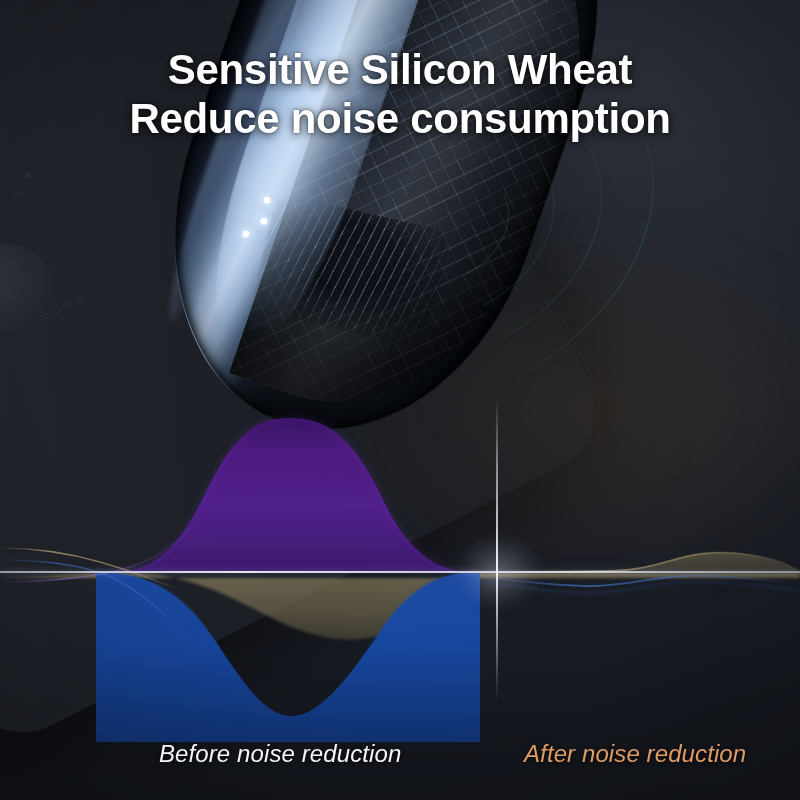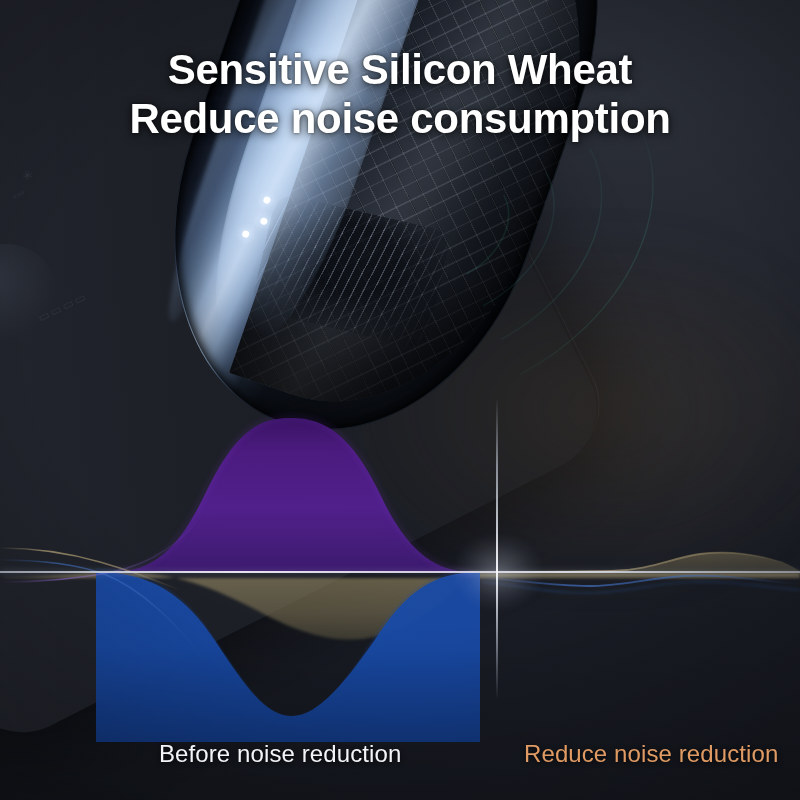--- a/index.html
+++ b/index.html
@@ -207,20 +207,21 @@
 
   .caption{
     position:absolute;
     top:740px;
     font-size:24px;
     font-weight:400;
     letter-spacing:.1px;
     white-space:nowrap;
     user-select:none;
     text-shadow:0 1px 5px rgba(0,0,0,.8);
+    font-style:italic;
   }
   #cap-before{left:159px;color:#f2f4f8;}
   #cap-after{left:524px;color:#e09a63;}
 </style>
 </head>
 <body>
 
 <div id="stage">
 
   <div class="bg-base"></div>
@@ -330,15 +331,15 @@
   <div class="axis-v"></div>
 
   <div class="bg-vignette"></div>
 
   <h1 id="headline">
     <span class="l1">Sensitive Silicon Wheat</span>
     <span class="l2">Reduce noise consumption</span>
   </h1>
 
   <div class="caption" id="cap-before">Before noise reduction</div>
-  <div class="caption" id="cap-after">Reduce noise reduction</div>
+  <div class="caption" id="cap-after">After noise reduction</div>
 
 </div>
 
 </body></html>

